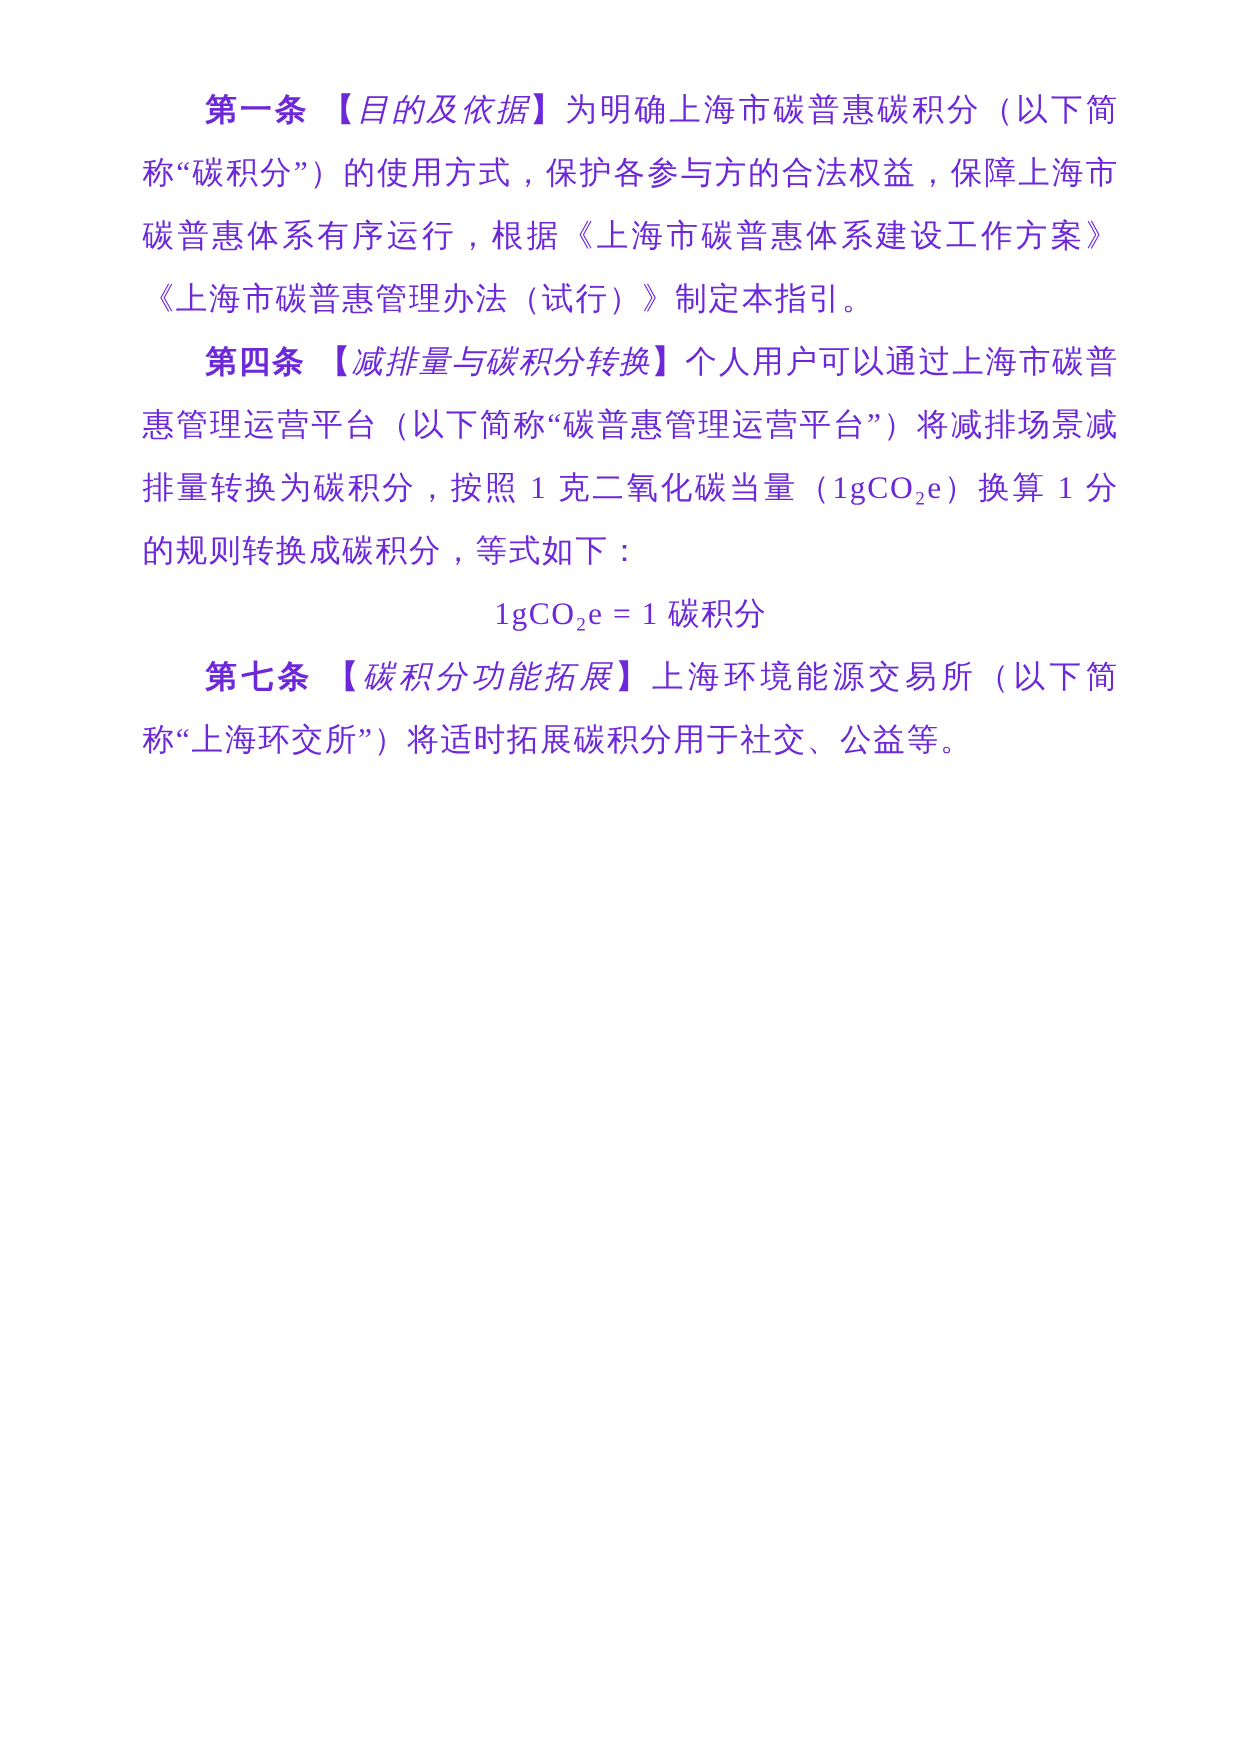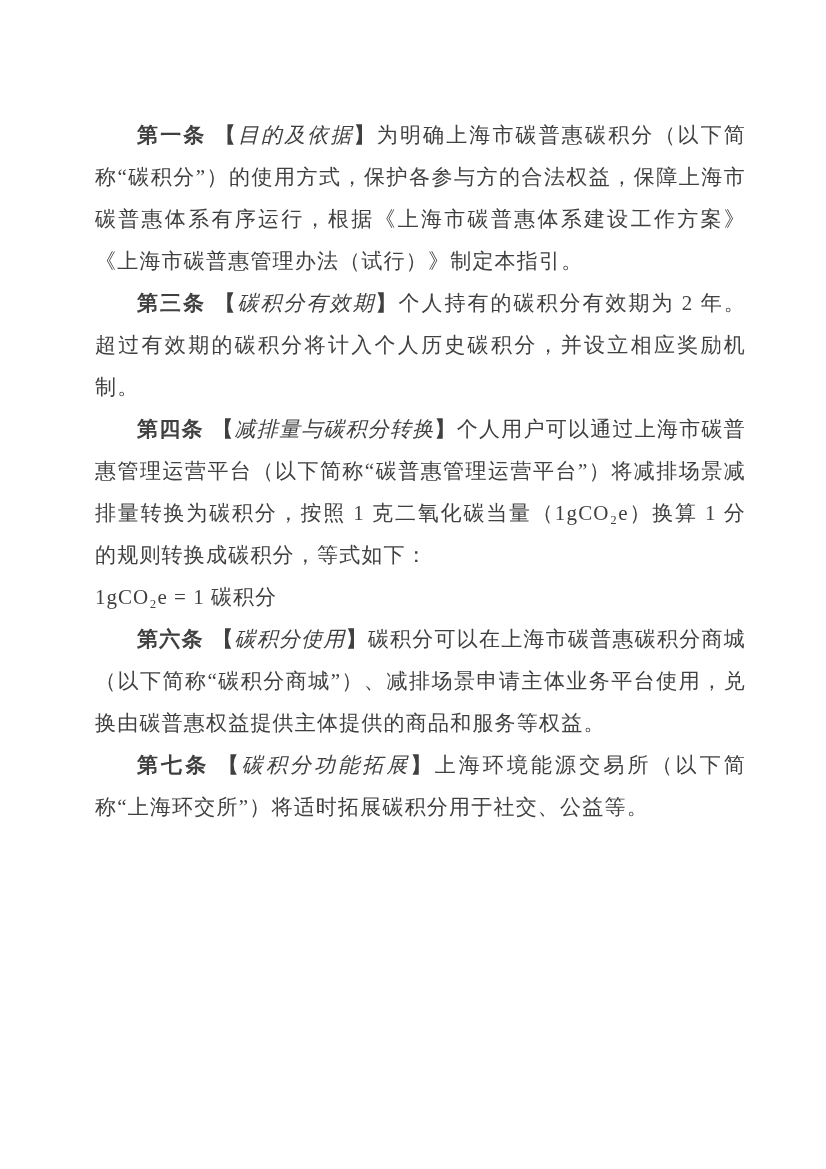--- a/index.html
+++ b/index.html
@@ -5,23 +5,23 @@
   html, body {
     margin: 0;
     padding: 0;
     background: #ffffff;
   }
   .page {
     position: relative;
     width: 826px;
     height: 1169px;
     box-sizing: border-box;
-    padding: 114px 80px 0 95px;
+    padding: 52px 80px 0 95px;
     background: #ffffff;
-    color: #404040;
+    color: #6d28d9;
     font-family: "Liberation Serif", "DejaVu Serif", serif;
     font-size: 21px;
     line-height: 42px;
     overflow: hidden;
   }
   .para {
     margin: 0;
     text-align: justify;
     text-justify: inter-character;
     text-indent: 2em;
@@ -33,36 +33,34 @@
     margin-right: 0.4em;
   }
   .bracket {
     font-weight: bold;
   }
   .art-title {
     font-style: italic;
   }
   .equation {
     margin: 0;
-    text-align: left;
+    text-align: center;
     letter-spacing: 1px;
   }
 </style>
 </head>
 <body>
 
 <div class="page">
 
   <p class="para"><span class="art-num">第一条</span><span class="art-head"><span class="bracket">【</span><span class="art-title">目的及依据</span><span class="bracket">】</span></span><span class="art-body">为明确上海市碳普惠碳积分（以下简称“碳积分”）的使用方式，保护各参与方的合法权益，保障上海市碳普惠体系有序运行，根据《上海市碳普惠体系建设工作方案》《上海市碳普惠管理办法（试行）》制定本指引。</span></p>
 
 
-  <p class="para"><span class="art-num">第三条</span><span class="art-head"><span class="bracket">【</span><span class="art-title">碳积分有效期</span><span class="bracket">】</span></span><span class="art-body">个人持有的碳积分有效期为 2 年。超过有效期的碳积分将计入个人历史碳积分，并设立相应奖励机制。</span></p>
 
   <p class="para"><span class="art-num">第四条</span><span class="art-head"><span class="bracket">【</span><span class="art-title">减排量与碳积分转换</span><span class="bracket">】</span></span><span class="art-body">个人用户可以通过上海市碳普惠管理运营平台（以下简称“碳普惠管理运营平台”）将减排场景减排量转换为碳积分，按照 1 克二氧化碳当量（1gCO₂e）换算 1 分的规则转换成碳积分，等式如下：</span></p>
 
   <p class="equation">1gCO₂e = 1 碳积分</p>
 
 
-  <p class="para"><span class="art-num">第六条</span><span class="art-head"><span class="bracket">【</span><span class="art-title">碳积分使用</span><span class="bracket">】</span></span><span class="art-body">碳积分可以在上海市碳普惠碳积分商城（以下简称“碳积分商城”）、减排场景申请主体业务平台使用，兑换由碳普惠权益提供主体提供的商品和服务等权益。</span></p>
 
   <p class="para"><span class="art-num">第七条</span><span class="art-head"><span class="bracket">【</span><span class="art-title">碳积分功能拓展</span><span class="bracket">】</span></span><span class="art-body">上海环境能源交易所（以下简称“上海环交所”）将适时拓展碳积分用于社交、公益等。</span></p>
 
 </div>
 
 </body></html>

